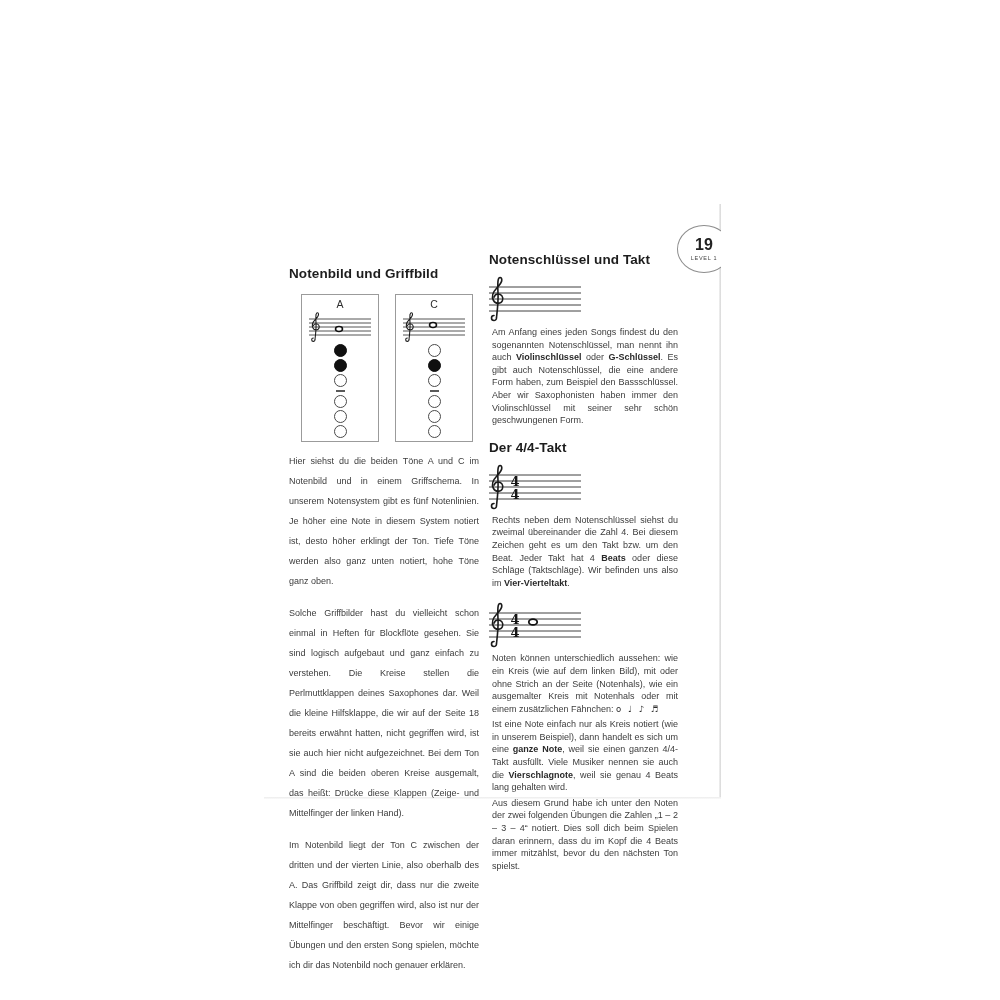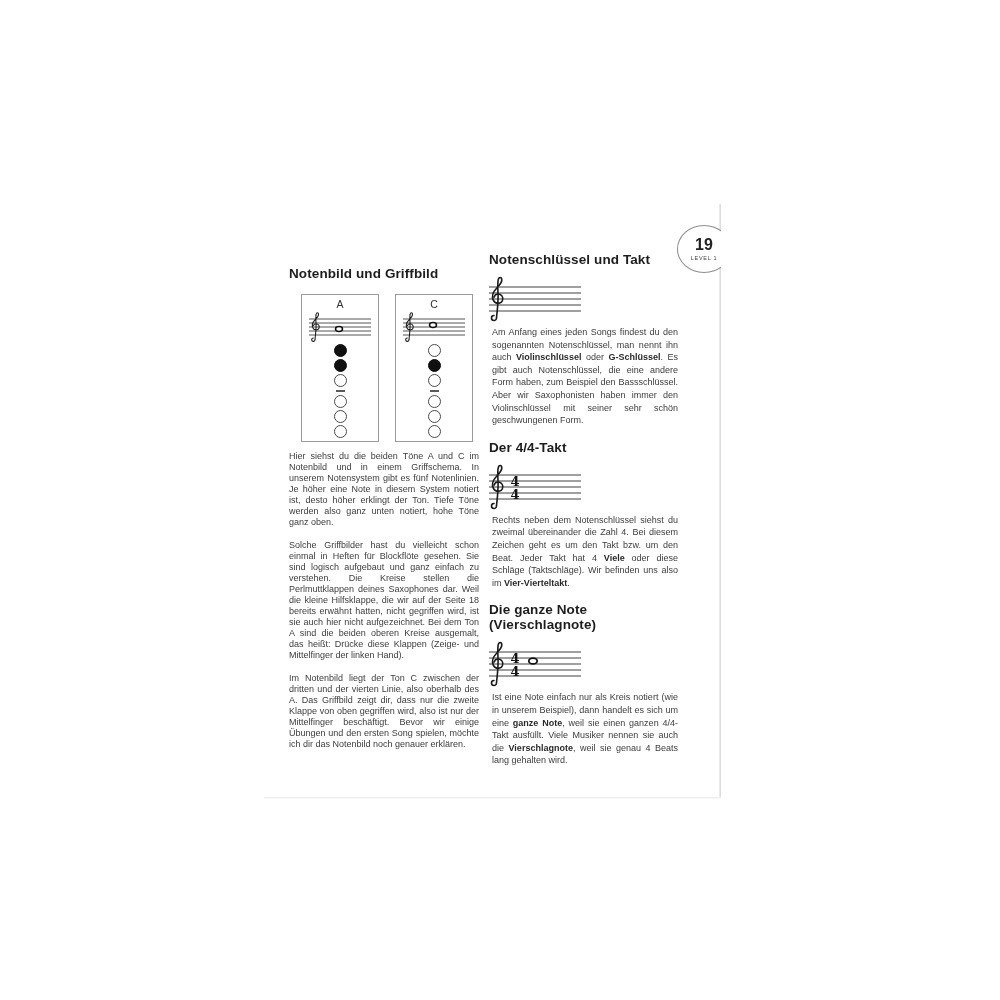--- a/index.html
+++ b/index.html
@@ -29,21 +29,21 @@
                  background:#fff;box-sizing:border-box;}
   .box-a{left:301px;} .box-c{left:395px;}
   .fb-label{margin-top:3px;text-align:center;font-size:10.5px;color:#2e2e2e;line-height:12px;}
   .fb-staff{display:block;margin:0 auto;}
   .fb-keys{margin-top:2px;display:flex;flex-direction:column;align-items:center;}
   .key{box-sizing:border-box;width:13px;height:13px;border-radius:50%;border:1.4px solid #4a4a4a;
        background:#fff;margin-bottom:2.2px;}
   .key.filled{background:#101010;border-color:#101010;}
   .key-sep{width:9px;height:1.5px;background:#5a5a5a;margin:0.8px 0 3px;}
 
-  .left-text{position:absolute;left:289px;top:451px;width:190px;font-size:9px;line-height:11px;
+  .left-text{position:absolute;left:289px;top:451px;width:190px;font-size:9px;line-height:20px;
              text-align:justify;color:#3c3c3c;}
   .left-text p{margin:0 0 12px;}
 
   
   .col-right{position:absolute;left:489px;top:252px;width:192px;font-size:9px;line-height:12.6px;
              color:#3c3c3c;}
   .section{margin:0 0 13px;}
   .staff-lg{display:block;margin:9px 0 4px -2px;}
   .sec-body{text-align:justify;margin:3px;}
   .sec-body b{color:#2a2a2a;}
@@ -148,29 +148,30 @@
     </div>
 
     <div class="section">
       <h2 class="sec-h">Der 4/4-Takt</h2>
       <svg class="staff-lg" width="96" height="46" viewBox="0 0 96 46">
         <use href="#staff5"></use>
         <use href="#clef" transform="translate(-1,-3)"></use>
         <text class="ts" x="28" y="22.4" font-size="13" text-anchor="middle">4</text>
         <text class="ts" x="28" y="34.6" font-size="13" text-anchor="middle">4</text>
       </svg>
-      <p class="sec-body"><span>Rechts neben dem Notenschlüssel siehst du zweimal übereinander die Zahl 4. Bei diesem Zeichen geht es um den Takt bzw. um den Beat. Jeder Takt hat 4 </span><b>Viele</b><span> oder diese Schläge (Taktschläge). Wir befinden uns also im </span><b>Vier-Vierteltakt</b><span>.</span></p>
+      <p class="sec-body"><span>Rechts neben dem Notenschlüssel siehst du zweimal übereinander die Zahl 4. Bei diesem Zeichen geht es um den Takt bzw. um den Beat. Jeder Takt hat 4 </span><b>Beats</b><span> oder diese Schläge (Taktschläge). Wir befinden uns also im </span><b>Vier-Vierteltakt</b><span>.</span></p>
     </div>
 
     <div class="section">
-      <h2 class="sec-h">Die ganze Note (Vierschlagnote)</h2>
       <svg class="staff-lg" width="96" height="46" viewBox="0 0 96 46">
         <use href="#staff5"></use>
         <use href="#clef" transform="translate(-1,-3)"></use>
         <text class="ts" x="28" y="22.4" font-size="13" text-anchor="middle">4</text>
         <text class="ts" x="28" y="34.6" font-size="13" text-anchor="middle">4</text>
         <ellipse cx="46" cy="20" rx="4.2" ry="2.9" fill="#fff" stroke="#111" stroke-width="1.8"></ellipse>
       </svg>
+      <p class="sec-body"><span><span>Noten können unterschiedlich aussehen: wie ein Kreis (wie auf dem linken Bild), mit oder ohne Strich an der Seite (Notenhals), wie ein ausgemalter Kreis mit Notenhals oder mit einem zusätzlichen Fähnchen: </span></span><span class="note-symbols">o ♩ ♪ ♬</span></p>
       <p class="sec-body"><span>Ist eine Note einfach nur als Kreis notiert (wie in unserem Beispiel), dann handelt es sich um eine </span><b>ganze Note</b><span>, weil sie einen ganzen 4/4-Takt ausfüllt. Viele Musiker nennen sie auch die </span><b>Vierschlagnote</b><span>, weil sie genau 4 Beats lang gehalten wird.</span></p>
+      <p class="sec-body">Aus diesem Grund habe ich unter den Noten der zwei folgenden Übungen die Zahlen „1 – 2 – 3 – 4“ notiert. Dies soll dich beim Spielen daran erinnern, dass du im Kopf die 4 Beats immer mitzählst, bevor du den nächsten Ton spielst.</p>
     </div>
 
   </div>
 </div>
 
 </body></html>

